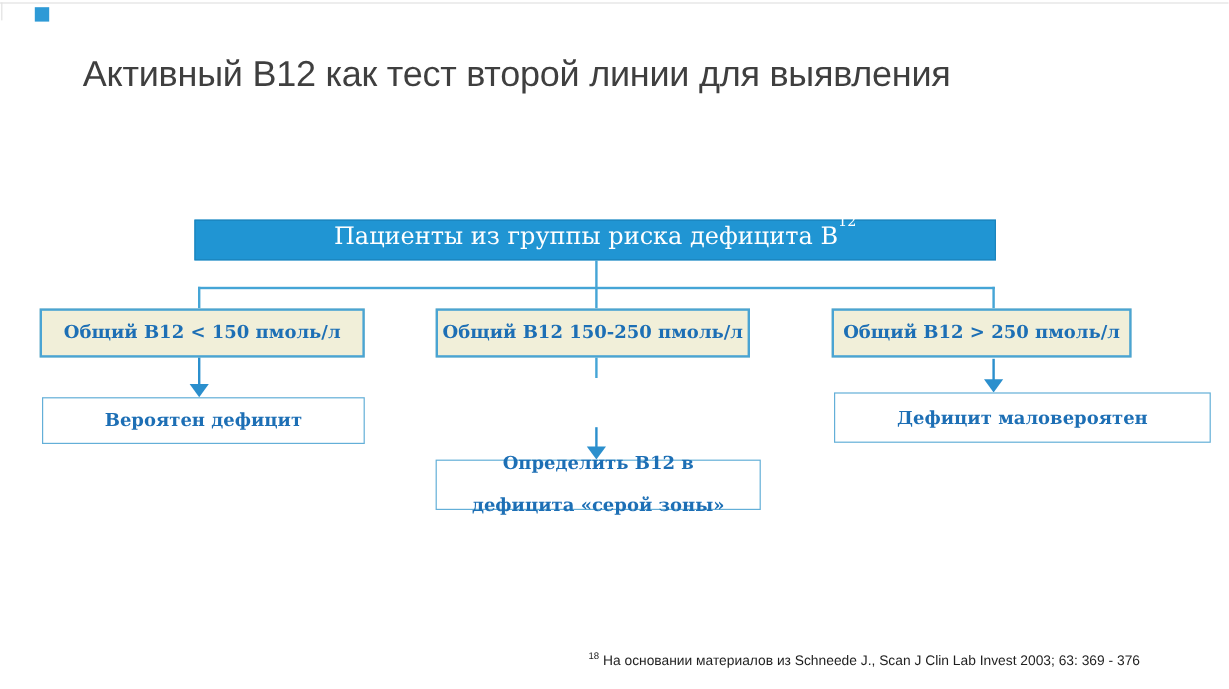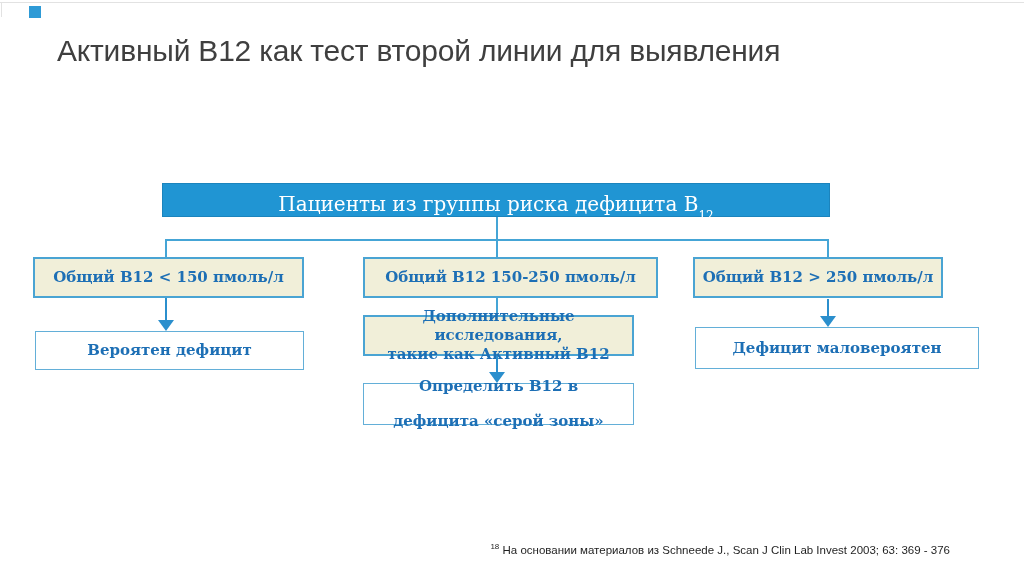--- a/index.html
+++ b/index.html
@@ -16,30 +16,30 @@
   }
   .left-border{
     position:absolute;top:2px;left:1px;width:1px;height:15px;
     background:#e2e2e2;
   }
   .corner-square{
     position:absolute;left:29px;top:6px;width:12px;height:12px;
     background:#2e9ad6;
   }
   .title{
-    position:absolute;left:57px;top:30px;margin:0;
+    position:absolute;left:57px;top:30px;margin:12px;
     font-size:30px;line-height:42px;font-weight:400;
     letter-spacing:-0.2px;
     color:#3f3f3f;
     font-family:"Liberation Sans","DejaVu Sans",sans-serif;
   }
   .header-box{
     position:absolute;left:162px;top:183px;width:668px;height:34px;
     background:#2095d3;border:1px solid #1b84bd;box-sizing:border-box;
-    display:flex;align-items:flex-end;justify-content:center;
+    display:flex;align-items:flex-start;justify-content:center;
     color:#ffffff;font-family:"DejaVu Serif","Liberation Serif",serif;
     font-size:20px;font-weight:500;
   }
   .header-box sub{font-size:12px;line-height:0;}
   .vline,.hline{position:absolute;background:#45a5d6;}
   .vline{width:2px;}
   .hline{height:2px;}
   .flow-box{
     position:absolute;box-sizing:border-box;
     display:flex;flex-direction:column;align-items:center;justify-content:center;
@@ -80,48 +80,44 @@
 
   <div class="vline" style="left:496px;top:217px;height:40px;"></div>
   <div class="hline" style="left:165px;top:239px;width:664px;"></div>
   <div class="vline" style="left:165px;top:239px;height:18px;"></div>
   <div class="vline" style="left:827px;top:239px;height:18px;"></div>
 
   <div class="flow-box cream" style="left:33px;top:257px;width:271px;height:41px;">
       <span>Общий B12 &lt; 150 пмоль/л</span>
     </div>
 
-  <div class="flow-box cream" style="left:363px;top:257px;width:295px;height:41px;">
+  <div class="flow-box cream" style="left:363px;top:257px;width:262px;height:41px;">
       <span>Общий B12 150-250 пмоль/л</span>
     </div>
 
   <div class="flow-box cream" style="left:693px;top:257px;width:250px;height:41px;">
       <span>Общий B12 &gt; 250 пмоль/л</span>
     </div>
 
   <div class="arrow-stem" style="left:165px;top:298px;height:23px;"></div>
   <div class="arrow-head" style="left:158px;top:320px;"></div>
   <div class="flow-box white" style="left:35px;top:331px;width:269px;height:39px;">
       <span>Вероятен дефицит</span>
     </div>
 
   <div class="vline" style="left:496px;top:298px;height:17px;"></div>
-  <div class="flow-box cream" style="left:363px;top:315px;width:271px;height:41px;">
-      <span>Дополнительные исследования,</span>
-      <span>такие как Активный B12</span>
-    </div>
 
   <div class="arrow-stem" style="left:496px;top:356px;height:17px;"></div>
   <div class="arrow-head" style="left:489px;top:372px;"></div>
   <div class="flow-box white" style="left:363px;top:383px;width:271px;height:42px;gap:16px;">
       <span>Определить B12 в</span>
       <span>дефицита «серой зоны»</span>
     </div>
 
   <div class="arrow-stem" style="left:827px;top:299px;height:18px;"></div>
   <div class="arrow-head" style="left:820px;top:316px;"></div>
-  <div class="flow-box white" style="left:695px;top:327px;width:284px;height:42px;">
+  <div class="flow-box white" style="left:695px;top:327px;width:314px;height:42px;">
       <span>Дефицит маловероятен</span>
     </div>
 
   <div class="footnote"><sup>18</sup> <span>На основании материалов из Schneede J., Scan J Clin Lab Invest 2003; 63: 369 - 376</span></div>
 
 </div>
 
 </body></html>

